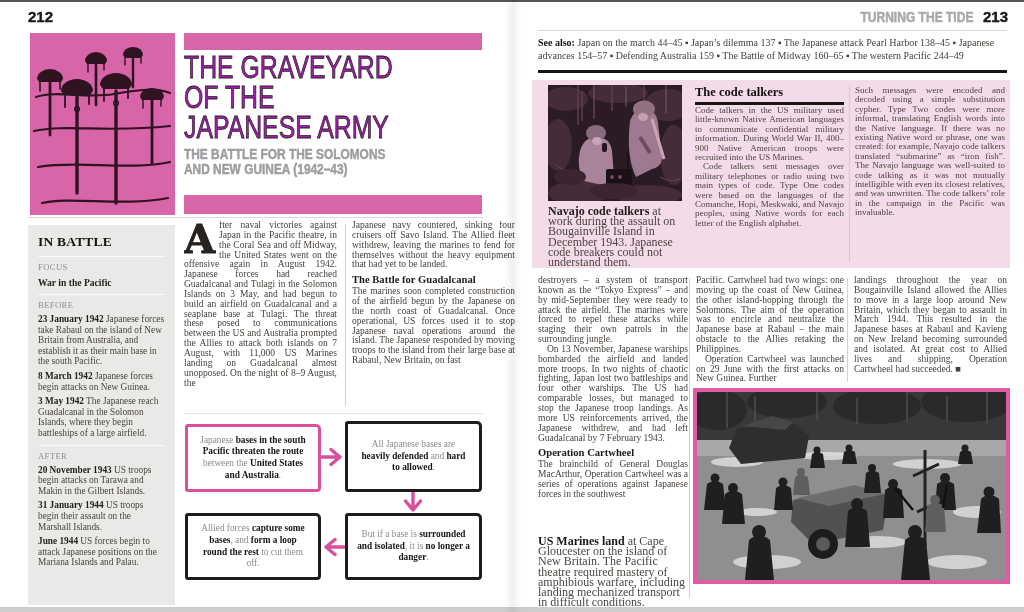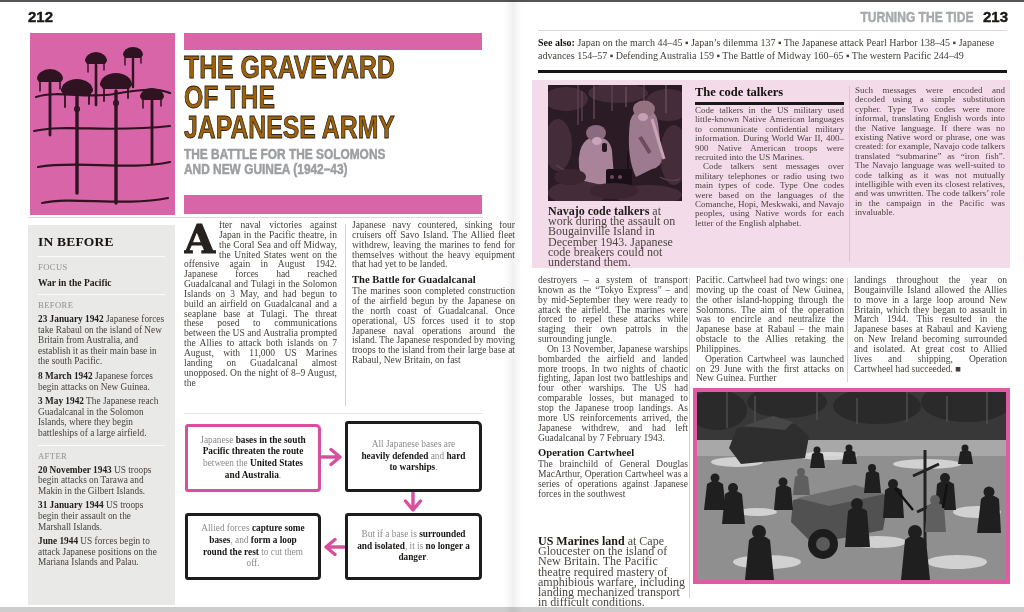--- a/index.html
+++ b/index.html
@@ -20,21 +20,21 @@
   .gutter{left:504px;top:0;width:18px;height:612px;
     background:linear-gradient(to right,rgba(0,0,0,0),rgba(0,0,0,0.06),rgba(0,0,0,0));}
   
   .pagenum{font-family:"Liberation Sans",sans-serif;font-weight:bold;font-size:15px;
     color:#1b1916;-webkit-text-stroke:0.4px #1b1916;}
   .runhead{font-family:"Liberation Sans",sans-serif;font-weight:bold;font-size:14px;
     color:#a7a9ab;-webkit-text-stroke:0.5px #a7a9ab;display:inline-block;
     transform:scaleX(0.86);transform-origin:100% 50%;white-space:nowrap;}
   
   .bar{background:var(--pink);}
-  .title{font-family:"Liberation Sans",sans-serif;font-weight:bold;color:#a16207;}
+  .title{font-family:"Liberation Sans",sans-serif;font-weight:normal;color:#a21caf;}
   .title .tline{display:block;font-size:31px;line-height:30px;
     -webkit-text-stroke:0.8px #262220;}
   .cond{display:inline-block;transform:scaleX(0.80);transform-origin:0 50%;white-space:nowrap;}
   .subtitle{font-family:"Liberation Sans",sans-serif;font-weight:bold;color:#9c9ea1;}
   .subtitle .sline{display:block;font-size:14px;line-height:15px;-webkit-text-stroke:0.5px #9c9ea1;}
   .cond85{display:inline-block;transform:scaleX(0.85);transform-origin:0 50%;white-space:nowrap;}
   
   .sidebar{background:#e9e9e7;padding:9px 10px;}
   .sb-head{font-size:13.5px;font-weight:bold;color:#161310;letter-spacing:0.2px;}
   .sb-div{border-top:1.6px solid #fafaf9;margin:6px 0 5px;}
@@ -128,21 +128,21 @@
     <span class="tline"><span class="cond">JAPANESE ARMY</span></span>
   </div>
   <div class="abs subtitle" style="left:184px;top:147px;width:320px;">
     <span class="sline"><span class="cond85">THE BATTLE FOR THE SOLOMONS</span></span>
     <span class="sline"><span class="cond85">AND NEW GUINEA (1942–43)</span></span>
   </div>
   <div class="abs bar" style="left:184px;top:195px;width:298px;height:19px;"></div>
   <div class="abs hrule" style="left:28px;top:217px;width:455px;"></div>
 
   <div class="abs sidebar" style="left:28px;top:225px;width:147px;height:380px;">
-    <div class="sb-head">IN BEFORE</div>
+    <div class="sb-head">IN BATTLE</div>
     <div class="sb-div"></div>
     <div class="sb-label">FOCUS</div>
     <div class="sb-strong">War in the Pacific</div>
     <div class="sb-div"></div>
     <div class="sb-label">BEFORE</div>
     <div class="sb-entry"><b>23 January 1942</b><span> Japanese forces take Rabaul on the island of New Britain from Australia, and establish it as their main base in the south Pacific.</span></div>
     <div class="sb-entry"><b>8 March 1942</b><span> Japanese forces begin attacks on New Guinea.</span></div>
     <div class="sb-entry"><b>3 May 1942</b><span> The Japanese reach Guadalcanal in the Solomon Islands, where they begin battleships of a large airfield.</span></div>
     <div class="sb-div"></div>
     <div class="sb-label">AFTER</div>
@@ -159,21 +159,21 @@
     <p>Japanese navy countered, sinking four cruisers off Savo Island. The Allied fleet withdrew, leaving the marines to fend for themselves without the heavy equipment that had yet to be landed.</p>
     <h3>The Battle for Guadalcanal</h3>
     <p>The marines soon completed construction of the airfield begun by the Japanese on the north coast of Guadalcanal. Once operational, US forces used it to stop Japanese naval operations around the island. The Japanese responded by moving troops to the island from their large base at Rabaul, New Britain, on fast</p>
   </div>
   <div class="abs hrule-faint" style="left:184px;top:413px;width:299px;"></div>
 
   <div class="abs fbox pinkb" style="left:185px;top:424px;width:136px;height:68px;">
     <div><span>Japanese </span><b>bases in the south Pacific threaten the route</b><span> between the </span><b>United States and Australia</b><span>.</span></div>
   </div>
   <div class="abs fbox" style="left:345px;top:421px;width:137px;height:71px;">
-    <div><span>All Japanese bases are </span><b>heavily defended</b><span> and </span><b>hard to warships</b><span>.</span></div>
+    <div><span>All Japanese bases are </span><b>heavily defended</b><span> and </span><b>hard to allowed</b><span>.</span></div>
   </div>
   <div class="abs fbox" style="left:185px;top:513px;width:136px;height:67px;">
     <div><span>Allied forces </span><b>capture some bases</b><span>, and </span><b>form a loop round the rest</b><span> to cut them off.</span></div>
   </div>
   <div class="abs fbox" style="left:345px;top:513px;width:137px;height:67px;">
     <div><span>But if a base is </span><b>surrounded and isolated</b><span>, it is </span><b>no longer a danger</b><span>.</span></div>
   </div>
   <div class="abs" style="left:321px;top:447px;">
     <svg width="24" height="20" viewBox="0 0 24 20">
         <path d="M1,10 H17 M10,2.5 L19,10 L10,17.5" stroke="#d84f9d" stroke-width="3.4" fill="none" stroke-linecap="round" stroke-linejoin="round"></path>

